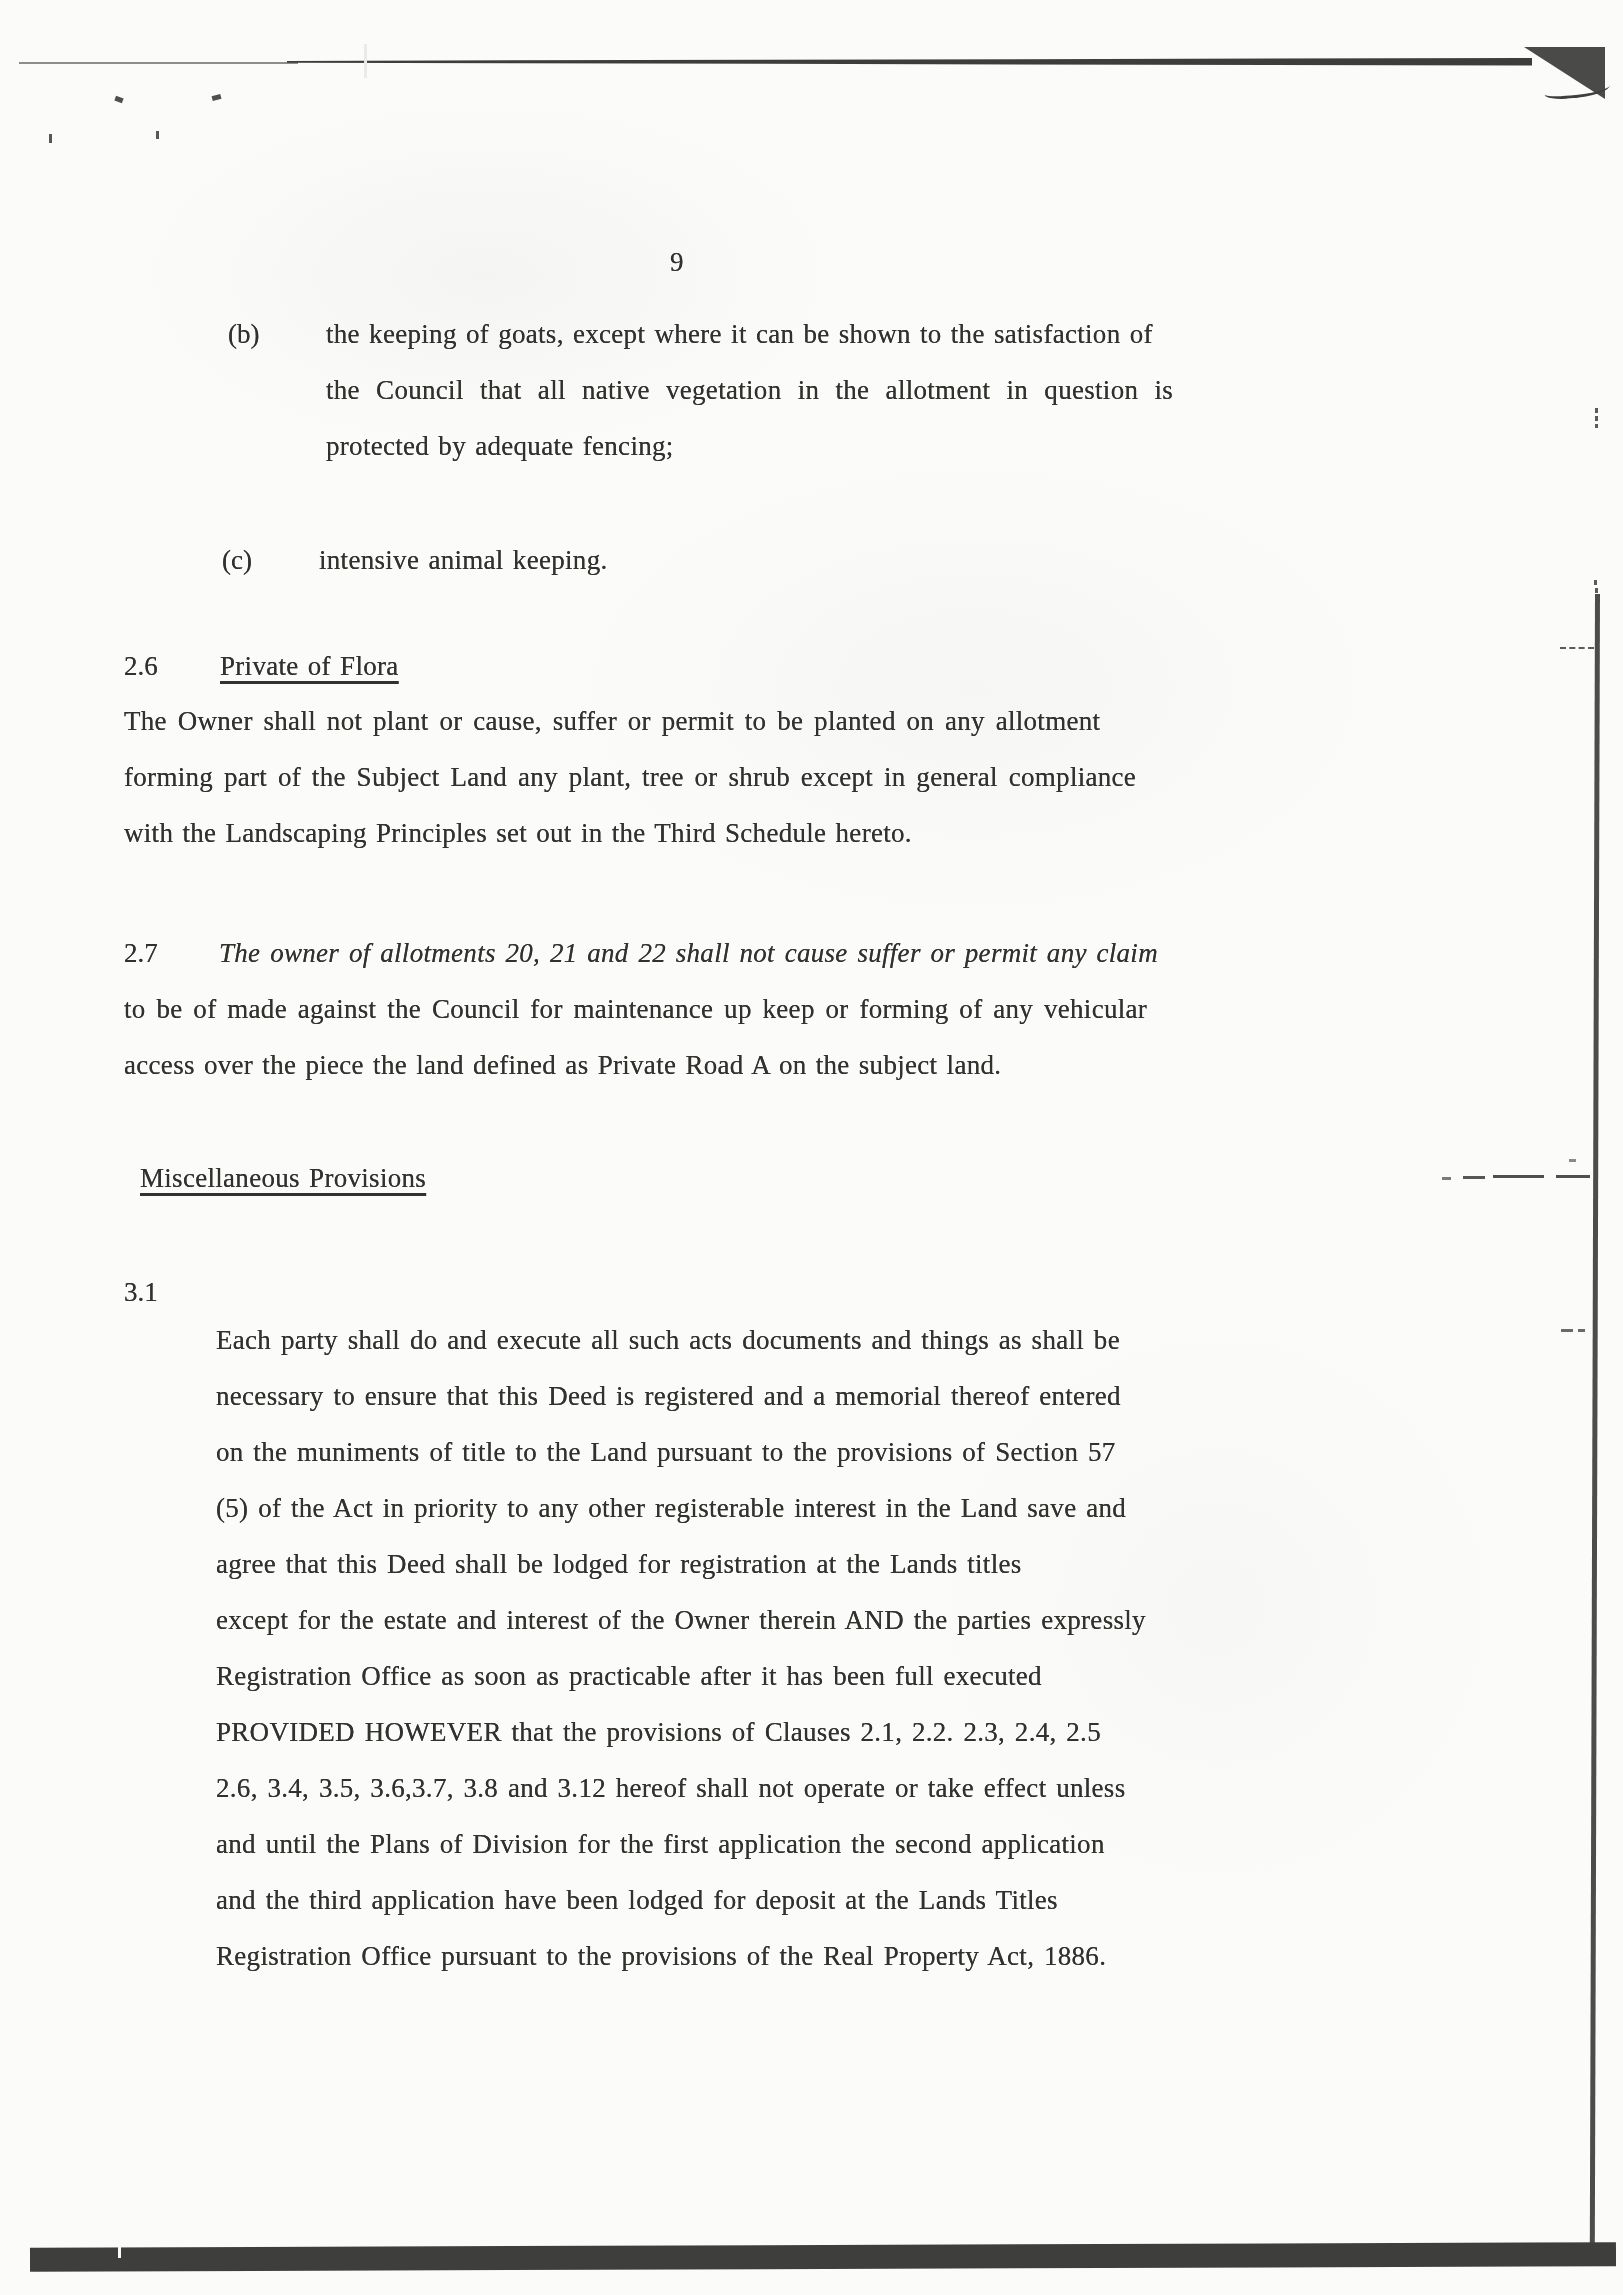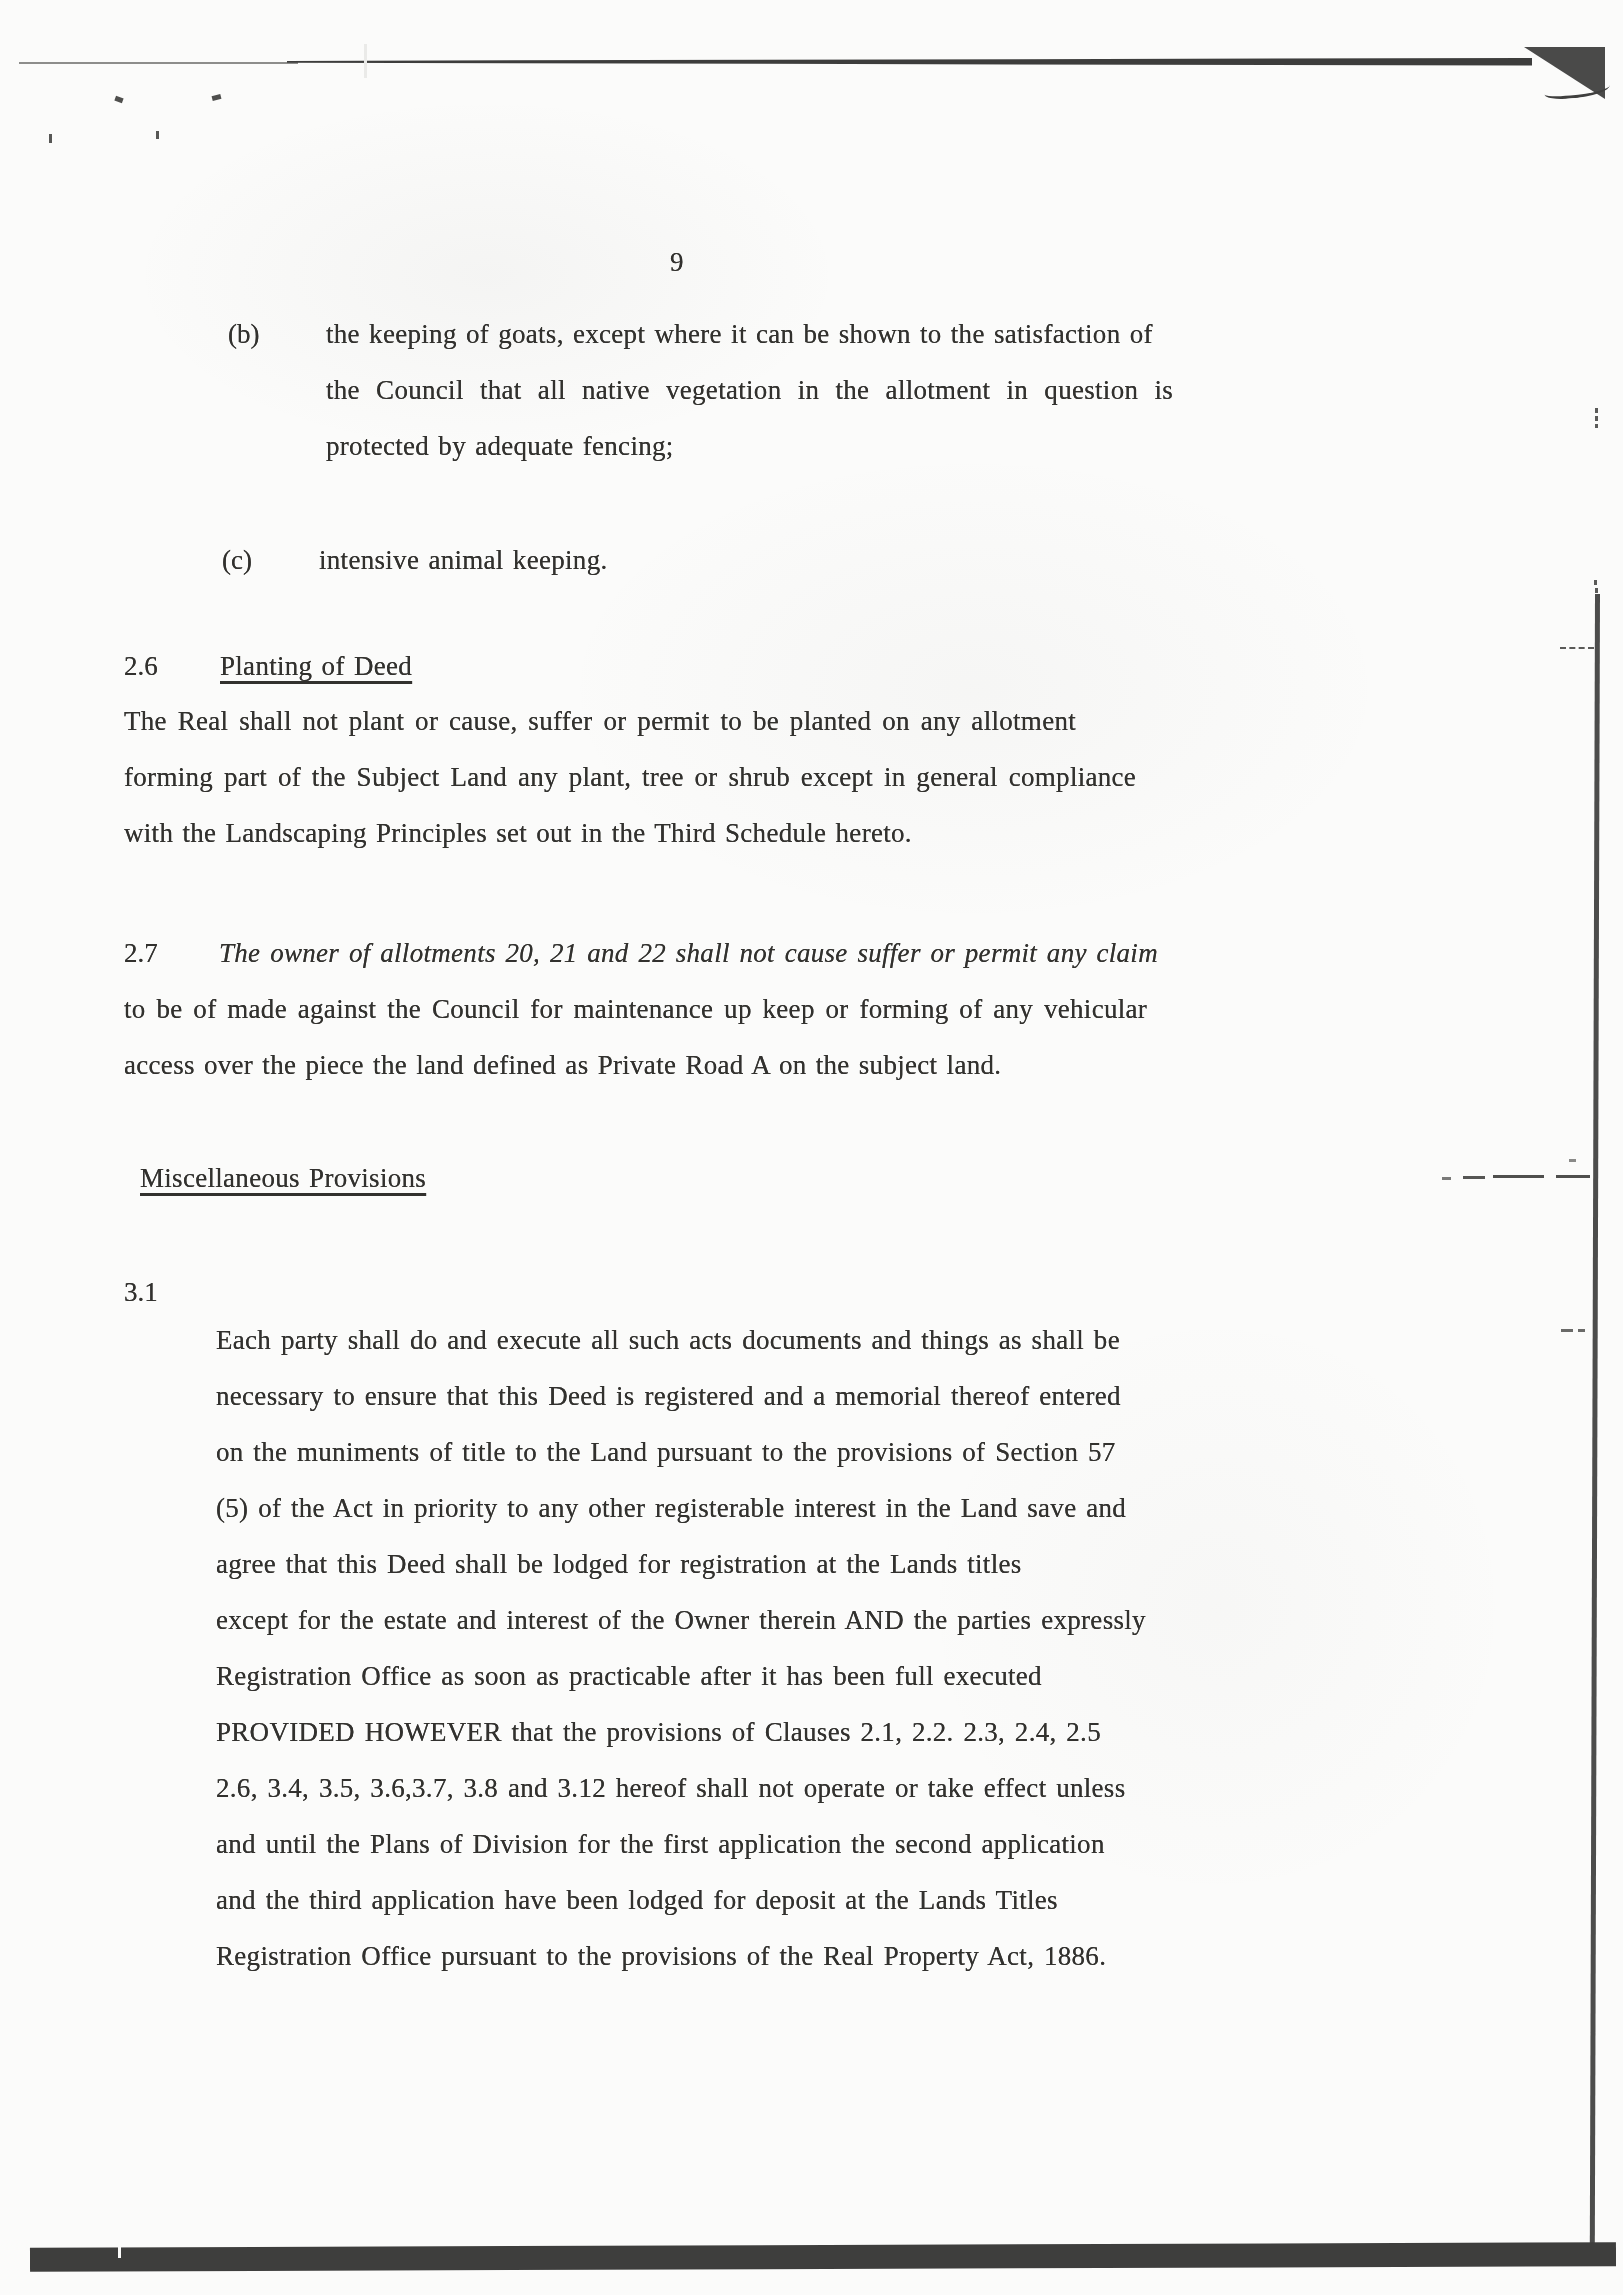--- a/index.html
+++ b/index.html
@@ -111,25 +111,25 @@
       <div class="line"><span>protected by adequate </span><span class="u">fencing</span><span>;</span></div>
     </div>
 
   <div class="label" style="left:222px; top:532px;">(c)</div>
   <div class="textblock" style="left:319px; top:532px;">
       <div class="line"><span class="u">intensive animal keeping</span><span>.</span></div>
     </div>
 
   <div class="label" style="left:124px; top:638px;">2.6</div>
   <div class="textblock" style="left:220px; top:638px;">
-    <span class="heading-text">Planting of Deed</span>
+    <span class="heading-text">Private of Flora</span>
   </div>
 
   <div class="textblock s26-lines" style="left:124px; top:693px; width:1108px;">
-      <div class="line"><span>The Real shall not plant or cause, suffer or permit to be planted on any allotment</span></div>
+      <div class="line"><span>The Owner shall not plant or cause, suffer or permit to be planted on any allotment</span></div>
       <div class="line"><span class="u">forming</span><span> part of the Subject Land any plant, tree or shrub except in general compliance</span></div>
       <div class="line"><span>with the Landscaping Principles set out in the Third Schedule hereto.</span></div>
     </div>
 
   <div class="label" style="left:124px; top:925px;">2.7</div>
   <div class="textblock s27-lines" style="left:124px; top:925px; width:1108px;">
       <div class="line"><span>The owner of allotments 20, 21 and 22 shall not cause suffer or permit any claim</span></div>
       <div class="line"><span>to be of made against the Council for maintenance up keep or forming of any vehicular</span></div>
       <div class="line"><span>access over the piece the land defined as Private Road A on the subject land.</span></div>
     </div>

